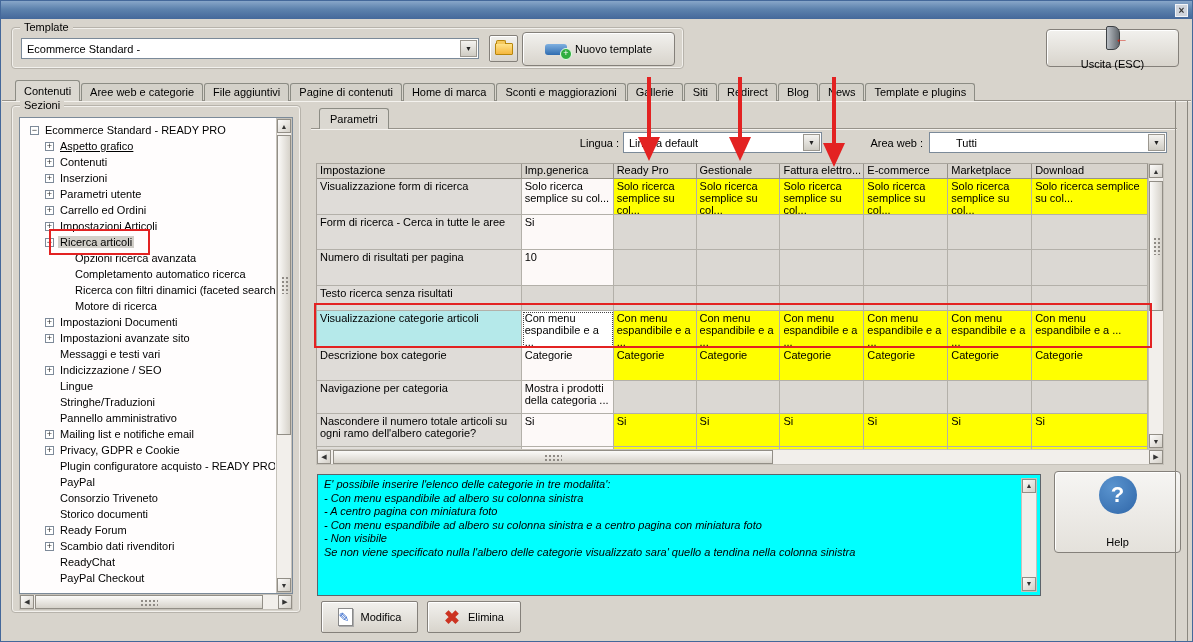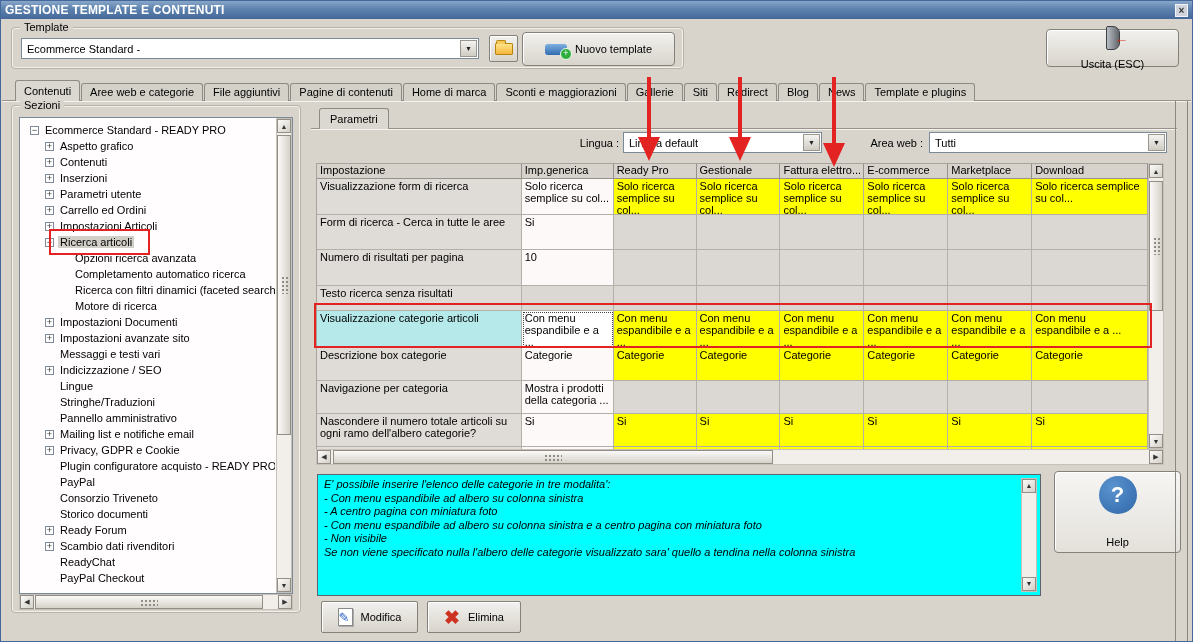--- a/index.html
+++ b/index.html
@@ -96,21 +96,20 @@
   .red-arrow .line{position:absolute;left:9px;top:0;width:4px;background:#e32222;}
   .red-arrow .head{position:absolute;left:0;width:0;height:0;border-left:11px solid transparent;border-right:11px solid transparent;border-top:24px solid #e32222;}
   .vline{position:absolute;width:1px;background:#8a877f;}
 </style>
 </head>
 <body>
 
 <div class="window">
 
   <div class="titlebar">
-    <span>GESTIONE TEMPLATE E CONTENUTI</span>
     <span class="close-btn">×</span>
   </div>
 
   <div class="groupbox" style="left:10px;top:26px;width:673px;height:42px;">
     <span class="gb-label">Template</span>
   </div>
   <div class="combo" style="left:20px;top:37px;width:458px;">
     <span class="val">Ecommerce Standard -</span>
     <span class="arrow"></span>
   </div>
@@ -144,21 +143,21 @@
 
   <div class="groupbox" style="left:10px;top:104px;width:290px;height:508px;">
     <span class="gb-label">Sezioni</span>
   </div>
   <div class="treebox">
     <div id="tree" style="position:absolute;left:2px;top:4px;right:17px;">
         <div class="tree-item" style="padding-left: 8px;">
           <span class="exp minus"></span>
           <span class="tree-label">Ecommerce Standard - READY PRO</span>
         </div>
-        <div class="tree-item" style="padding-left: 23px;">
+        <div class="tree-item" style="padding-left: 23px; text-decoration: underline;">
           <span class="exp plus"></span>
           <span class="tree-label">Aspetto grafico</span>
         </div>
         <div class="tree-item" style="padding-left: 23px;">
           <span class="exp plus"></span>
           <span class="tree-label">Contenuti</span>
         </div>
         <div class="tree-item" style="padding-left: 23px;">
           <span class="exp plus"></span>
           <span class="tree-label">Inserzioni</span>
@@ -277,21 +276,21 @@
   </div>
 
   <div class="ptab">Parametri</div>
   <div class="pline"></div>
   <div class="flabel" style="left:560px;top:131px;width:58px;justify-content:flex-end;">Lingua :</div>
   <div class="combo" style="left:622px;top:131px;width:199px;">
     <span class="val">Lingua default</span>
     <span class="arrow"></span>
   </div>
   <div class="flabel" style="left:848px;top:131px;width:74px;justify-content:flex-end;">Area web :</div>
-  <div class="combo" style="left:928px;top:131px;width:238px;">
+  <div class="combo" style="left:928px;top:131px;width:238px;padding-left:21px;">
     <span class="val">Tutti</span>
     <span class="arrow"></span>
   </div>
 
   <div class="ptable" id="ptable">
       <div class="trow">
         <div class="tcell th" style="width: 205px; height: 15px; line-height: 11px;">Impostazione</div>
         <div class="tcell th" style="width: 92px; height: 15px; line-height: 11px;">Imp.generica</div>
         <div class="tcell th" style="width: 83px; height: 15px; line-height: 11px;">Ready Pro</div>
         <div class="tcell th" style="width: 84px; height: 15px; line-height: 11px;">Gestionale</div>

